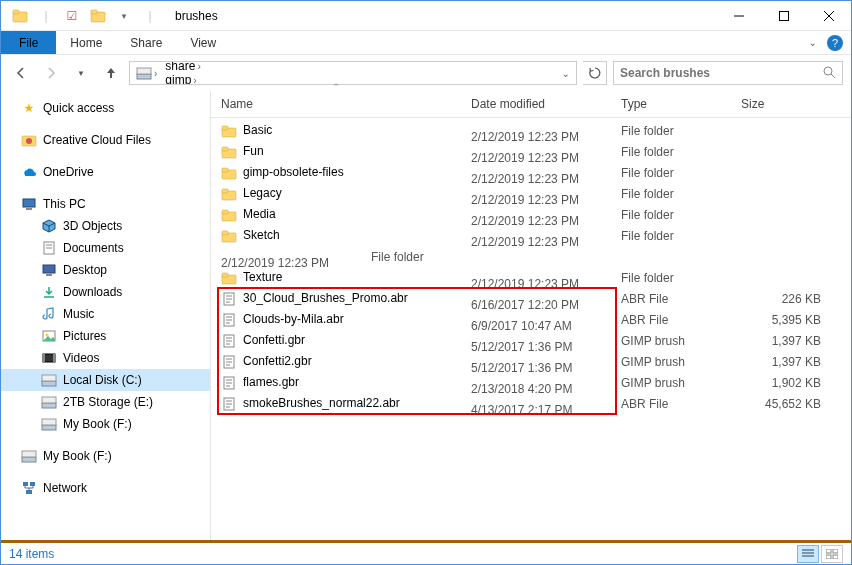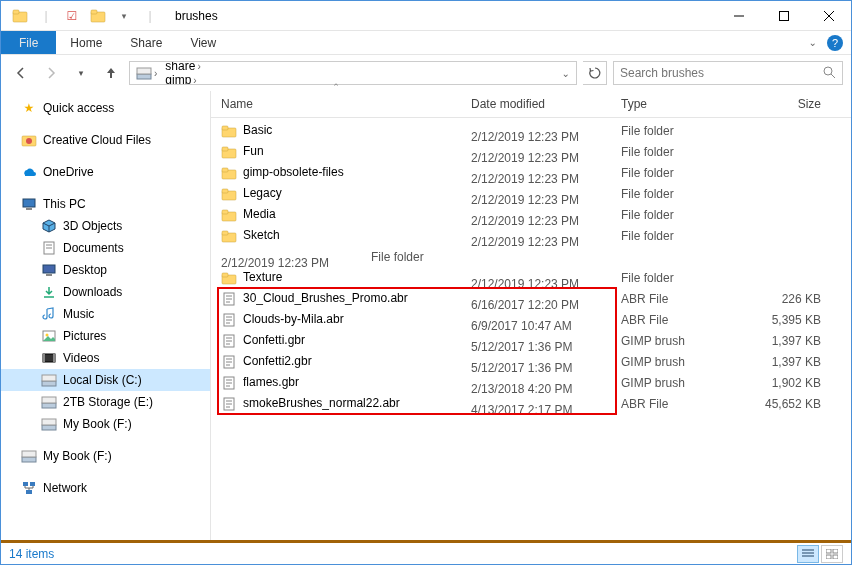--- a/index.html
+++ b/index.html
@@ -8,48 +8,48 @@
 .titlebar { height: 30px; display: flex; align-items: center; background: #fff; border-bottom: 1px solid #e5e5e5; }
 .titlebar-icons { display: flex; align-items: center; gap: 4px; padding: 0 8px; }
 .titlebar-icons .qa { width: 22px; height: 22px; display: flex; align-items: center; justify-content: center; }
 .titlebar-title { padding-left: 6px; }
 .win-controls { margin-left: auto; display: flex; }
 .win-controls .wc { width: 45px; height: 30px; display: flex; align-items: center; justify-content: center; }
 .win-controls .wc svg { stroke: #000; }
 
 .ribbon-tabs { height: 24px; display: flex; align-items: stretch; border-bottom: 1px solid #e5e5e5; background:#fff;}
 .ribbon-tabs .tab { padding: 0 14px; display: flex; align-items: center; color: #333; }
-.ribbon-tabs .tab.file { background: #1979ca; color: #e5e5e5; padding:0 18px;}
+.ribbon-tabs .tab.file { background: #1979ca; color: #000000; padding:0 18px;}
 .ribbon-right { margin-left: auto; display: flex; align-items: center; gap: 10px; padding-right: 8px; }
 .help-icon { width:16px;height:16px;border-radius:50%;background:#1979ca;color:#fff;display:flex;align-items:center;justify-content:center;font-size:11px;}
 
 .addr-row { height: 36px; display: flex; align-items: center; gap: 6px; padding: 4px 8px; background:#fff;}
 .nav-btn { width:24px;height:24px;display:flex;align-items:center;justify-content:center;color:#888;}
 .breadcrumb { flex:1; height:24px; border:1px solid #ccc; display:flex; align-items:center; padding:0 2px; gap:0; overflow:hidden;}
 .breadcrumb .crumb { display:flex; align-items:center; gap:2px; padding:0 4px; white-space:nowrap;}
 .breadcrumb .sep { color:#666; font-size:10px; }
 .refresh { width:24px;height:24px;display:flex;align-items:center;justify-content:center;border:1px solid #ccc;border-left:none;}
 .searchbox { width:230px;height:24px;border:1px solid #ccc;display:flex;align-items:center;padding:0 6px;justify-content:space-between;}
-.searchbox input { border:none; outline:none; width:180px; color:#000000;}
+.searchbox input { border:none; outline:none; width:180px; color:#000000;font-weight:bold;}
 
 .body-row { flex:1; display:flex; min-height:0;}
 .navpane { width:210px; border-right:1px solid #e5e5e5; overflow-y:auto; padding:6px 0;}
 .navpane .item { display:flex; align-items:center; gap:6px; padding:2px 0 2px 20px; height:22px;}
 .navpane .item.child { padding-left:40px;}
 .navpane .item.selected { background:#cce8ff;}
 .navpane .spacer { height:10px;}
 .nav-ico { width:16px;height:16px;display:flex;align-items:center;justify-content:center;}
 
 .filepane { flex:1; display:flex; flex-direction:column; min-width:0;}
 .colheaders { height:28px; display:flex; align-items:center; border-bottom:1px solid #e5e5e5; color:#444; padding-left:10px;}
 .col { overflow:hidden; text-overflow:ellipsis; white-space:nowrap;}
 .col.name { width:250px;}
 .col.date { width:150px;}
 .col.type { width:120px;}
-.col.size { width:100px; text-align:right; padding-right:20px;}
+.col.size { width:100px; text-align:left; padding-right:20px;}
 .sort-ind { text-align:center; width:250px; color:#888; font-size:9px; margin-top:-9px; margin-bottom:-2px;}
 
 .filelist { flex:1; overflow:auto; padding:2px 0 0 10px; position:relative;}
 .row { display:flex; align-items:center; height:21px;}
 .row .cell { overflow:hidden; text-overflow:ellipsis; white-space:nowrap;}
 .row .cell.name { width:250px; display:flex; align-items:flex-start; gap:6px;}
 .row .cell.date { width:150px; color:#555;margin-top:13px;}
 .row .cell.type { width:120px; color:#555;}
 .row .cell.size { width:100px; text-align:right; padding-right:20px; color:#555;}
 .fico { width:16px;height:16px; display:flex;align-items:center;justify-content:center;}

